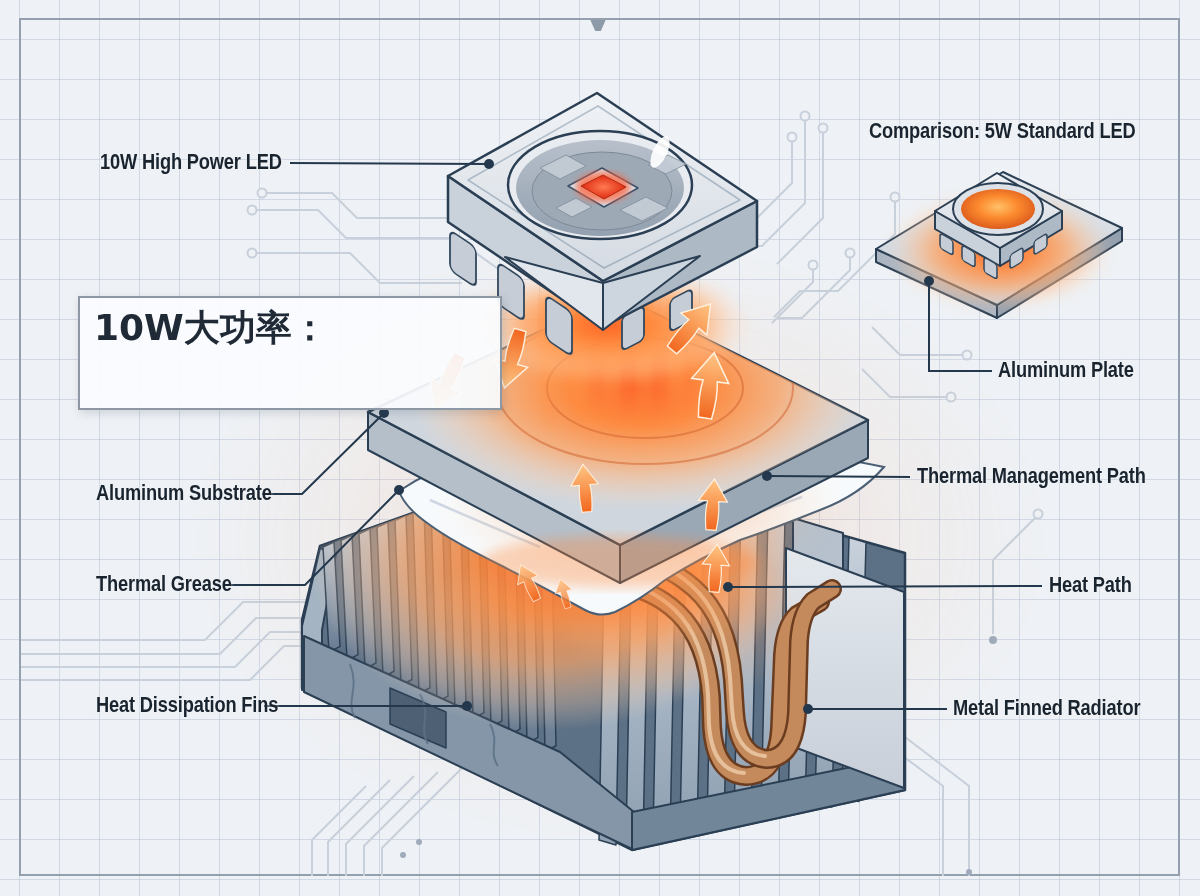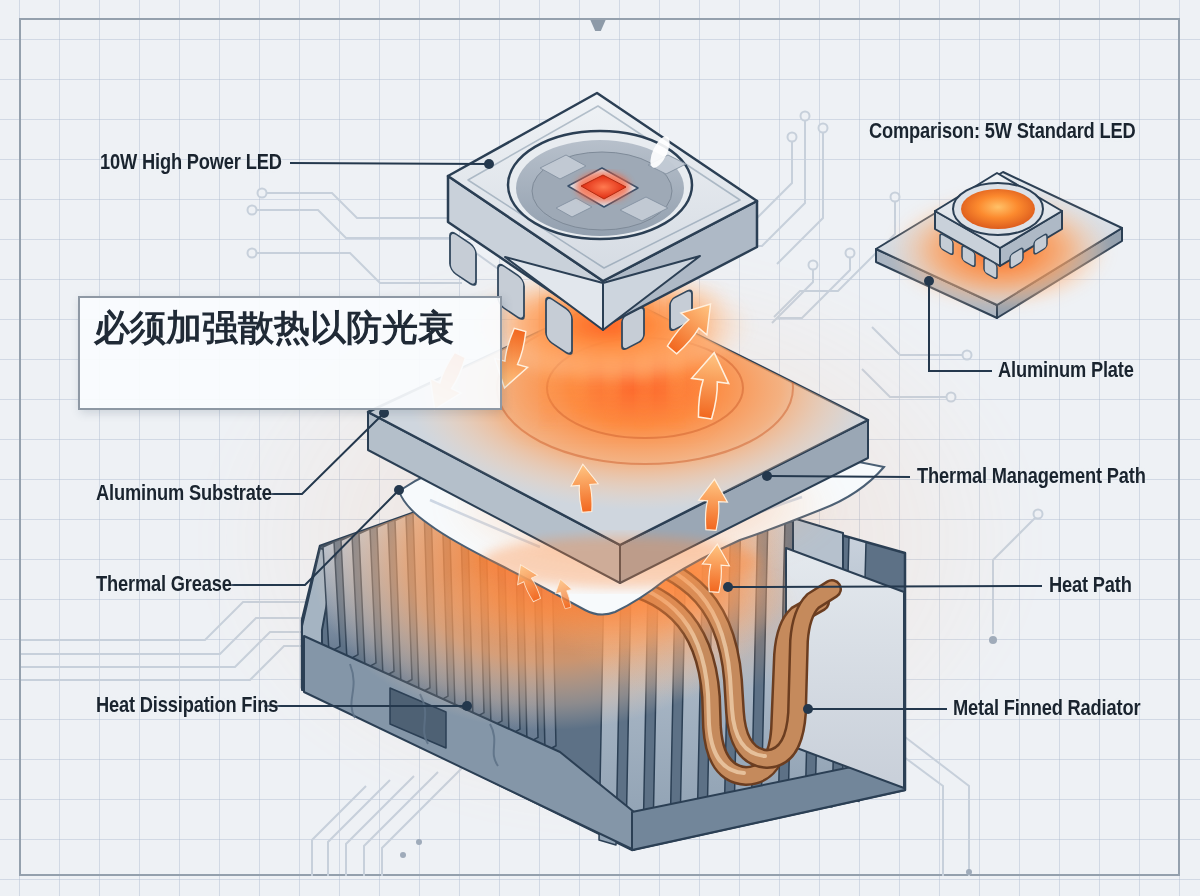--- a/index.html
+++ b/index.html
@@ -322,15 +322,15 @@
   <div class="label" style="left:96px;top:483px;">Aluminum Substrate</div>
   <div class="label" style="left:96px;top:574px;">Thermal Grease</div>
   <div class="label" style="left:96px;top:695px;">Heat Dissipation Fins</div>
   <div class="label" style="left:869px;top:121px;">Comparison: 5W Standard LED</div>
   <div class="label" style="left:998px;top:360px;">Aluminum Plate</div>
   <div class="label" style="left:917px;top:466px;">Thermal Management Path</div>
   <div class="label" style="left:1049px;top:575px;">Heat Path</div>
   <div class="label" style="left:953px;top:698px;">Metal Finned Radiator</div>
 
   <div id="callout">
-    <div class="callout-line">必须加强散热以防光衰</div>
+    <div class="callout-line">10W大功率：</div>
   </div>
 </div>
 
 </body></html>

